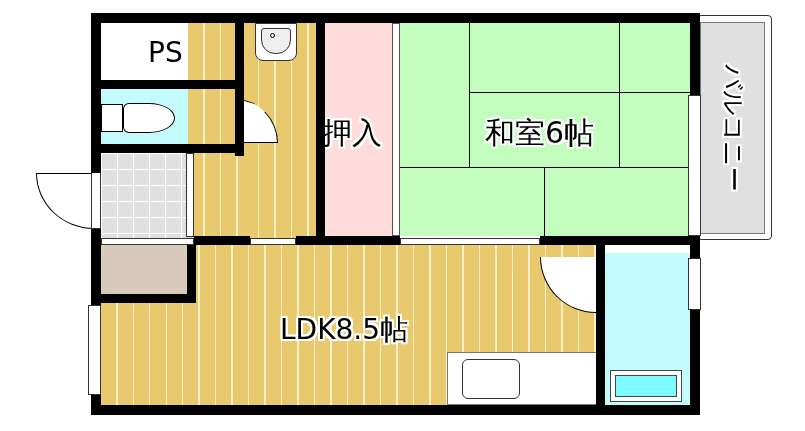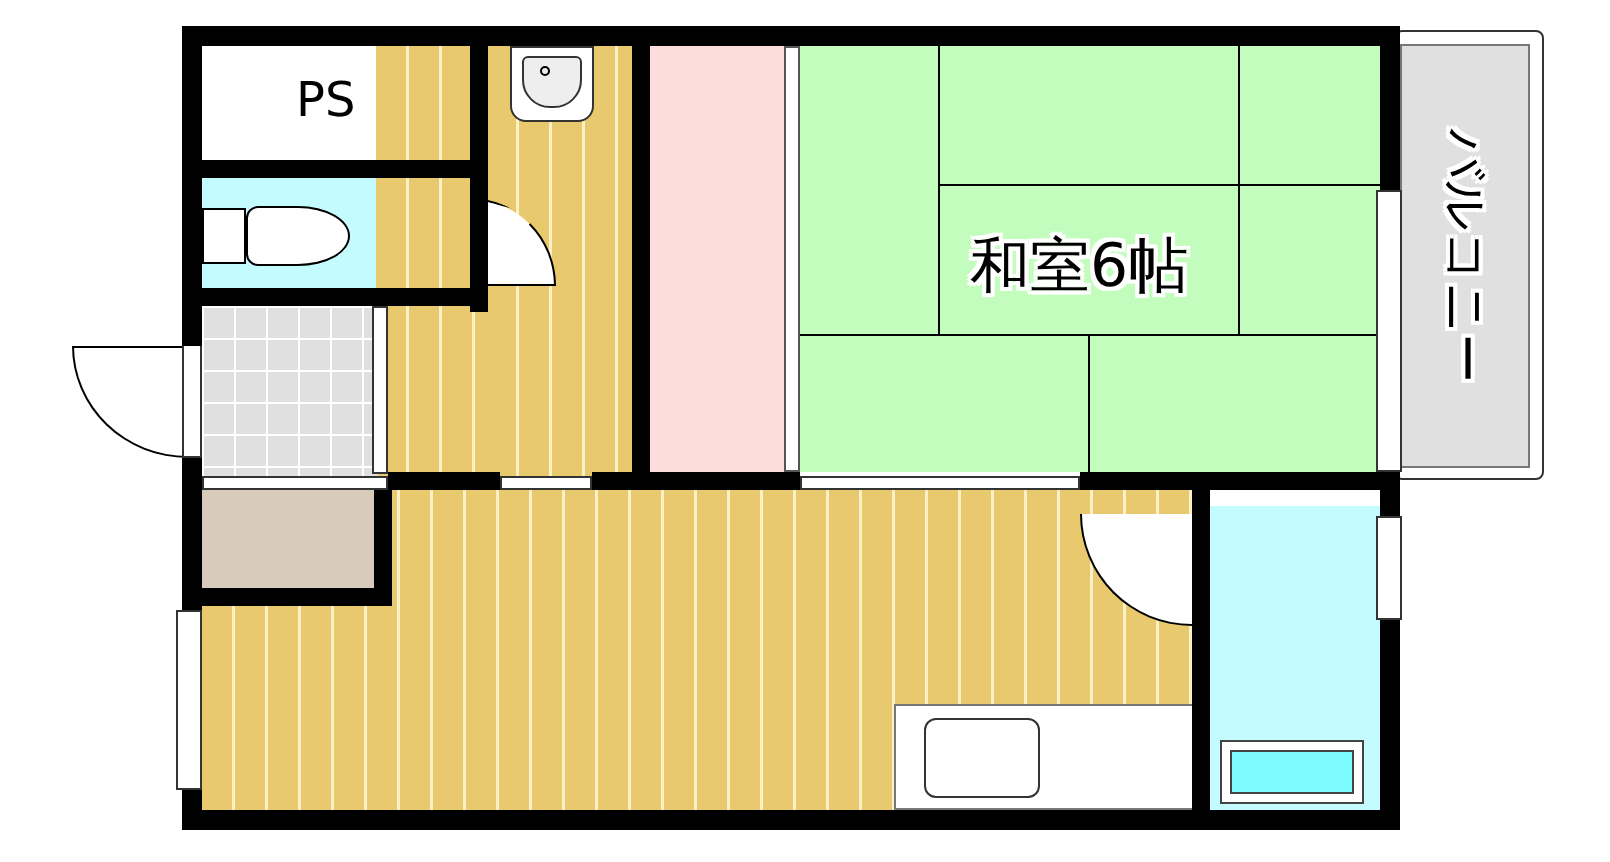--- a/index.html
+++ b/index.html
@@ -16,21 +16,21 @@
 </head>
 <body>
 
 <div class="abs" style="left:0;top:0;width:805px;height:431px;">
 
   <div class="abs" style="left:697px;top:15px;width:75px;height:225px;border:1px solid #333;border-radius:4px;background:#fff;"></div>
   <div class="abs" style="left:700px;top:22px;width:65px;height:212px;background:#e0e0e0;border:1px solid #777;"></div>
   <div class="lbl" style="left:733px;top:128px;font-size:25px;transform:translate(-50%,-50%) rotate(90deg);">バルコニー</div>
 
   <div class="abs" style="left:101px;top:23px;width:134px;height:57px;background:#fff;"></div>
-  <div class="lbl" style="left:148px;top:36px;font-size:24px;">PS</div>
+  <div class="lbl" style="left:148px;top:36px;font-size:28px;">PS</div>
 
   <div class="abs" style="left:101px;top:89px;width:134px;height:55px;background:#c3fbff;"></div>
   <div class="abs" style="left:101px;top:104px;width:22px;height:28px;background:#fff;border:1px solid #000;"></div>
   <div class="abs" style="left:123px;top:103px;width:52px;height:30px;background:#fff;border:1px solid #000;border-radius:6px 50% 50% 6px / 6px 50% 50% 6px;"></div>
 
   <div class="abs floor-wood" style="left:188px;top:23px;width:128px;height:222px;"></div>
   <div class="abs floor-wood" style="left:243px;top:23px;width:73px;height:222px;"></div>
   <div class="abs" style="left:255px;top:23px;width:42px;height:38px;background:#fff;border:1px solid #333;border-radius:0 0 8px 8px;">
     <div class="abs" style="left:5px;top:4px;width:30px;height:26px;border:1px solid #333;border-radius:3px 3px 14px 14px;background:#eee;"></div>
     <div class="abs" style="left:14px;top:9px;width:5px;height:5px;border:1px solid #000;border-radius:50%;"></div>
@@ -39,32 +39,34 @@
   <div class="abs" style="left:235px;top:99px;width:43px;height:44px;background:#fff;border:1px solid #000;border-radius:0 100% 0 0 / 0 100% 0 0;border-left:4px solid #fff;"></div>
 
   <div class="abs" style="left:101px;top:153px;width:88px;height:87px;background-color:#e0e0e0;background-image:linear-gradient(#fff 1px,transparent 1px),linear-gradient(90deg,#fff 1px,transparent 1px);background-size:16px 16px;"></div>
   <div class="abs" style="left:36px;top:173px;width:58px;height:56px;border:1px solid #000;border-right:none;border-radius:100% 0 0 0 / 0 0 0 100%;border-radius:0 0 0 100%;background:#fff;"></div>
   <div class="abs" style="left:91px;top:172px;width:10px;height:57px;background:#fff;border:1px solid #333;"></div>
   <div class="abs" style="left:186px;top:153px;width:8px;height:84px;background:#fff;border:1px solid #333;"></div>
 
   <div class="abs" style="left:101px;top:249px;width:86px;height:46px;background:#d8cbbc;"></div>
 
   <div class="abs" style="left:325px;top:23px;width:70px;height:213px;background:#ffdcdc;"></div>
+  <div class="lbl" style="left:322px;top:113px;font-size:30px;">押入</div>
   <div class="abs" style="left:392px;top:23px;width:8px;height:213px;background:#fff;border:1px solid #555;"></div>
 
   <div class="abs tatami" style="left:400px;top:23px;width:290px;height:213px;"></div>
   <div class="thin" style="left:469px;top:23px;width:1px;height:144px;"></div>
   <div class="thin" style="left:469px;top:92px;width:221px;height:1px;"></div>
   <div class="thin" style="left:400px;top:167px;width:290px;height:1px;"></div>
   <div class="thin" style="left:619px;top:23px;width:1px;height:144px;"></div>
   <div class="thin" style="left:544px;top:167px;width:1px;height:69px;"></div>
   <div class="lbl" style="left:485px;top:113px;font-size:30px;">和室6帖</div>
 
   <div class="abs floor-wood" style="left:101px;top:245px;width:495px;height:160px;"></div>
   <div class="abs" style="left:101px;top:245px;width:95px;height:58px;background:#d8cbbc;"></div>
+  <div class="lbl" style="left:280px;top:311px;font-size:28px;">LDK8.5帖</div>
   <div class="abs" style="left:447px;top:352px;width:150px;height:53px;background:#fff;border:1px solid #777;">
     <div class="abs" style="left:14px;top:6px;width:58px;height:40px;border:1px solid #333;border-radius:6px;"></div>
   </div>
   <div class="abs" style="left:540px;top:257px;width:56px;height:56px;background:#fff;border:1px solid #000;border-top:none;border-right:none;border-radius:0 0 0 100%;"></div>
 
   <div class="abs" style="left:605px;top:253px;width:85px;height:152px;background:#c3fbff;"></div>
   <div class="abs" style="left:610px;top:370px;width:72px;height:32px;background:#fff;border:1px solid #444;">
     <div class="abs" style="left:4px;top:4px;width:62px;height:22px;background:#7cfcff;border:1px solid #444;"></div>
   </div>
   <div class="abs" style="left:596px;top:257px;width:9px;height:57px;background:#fff;border:1px solid #333;"></div>

